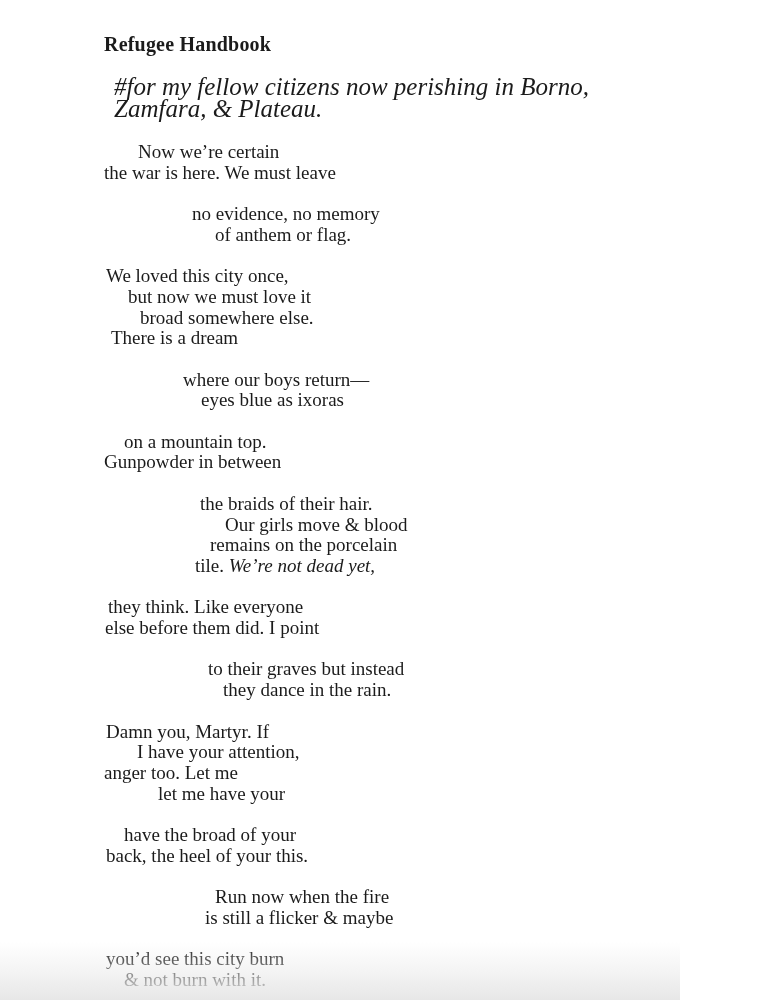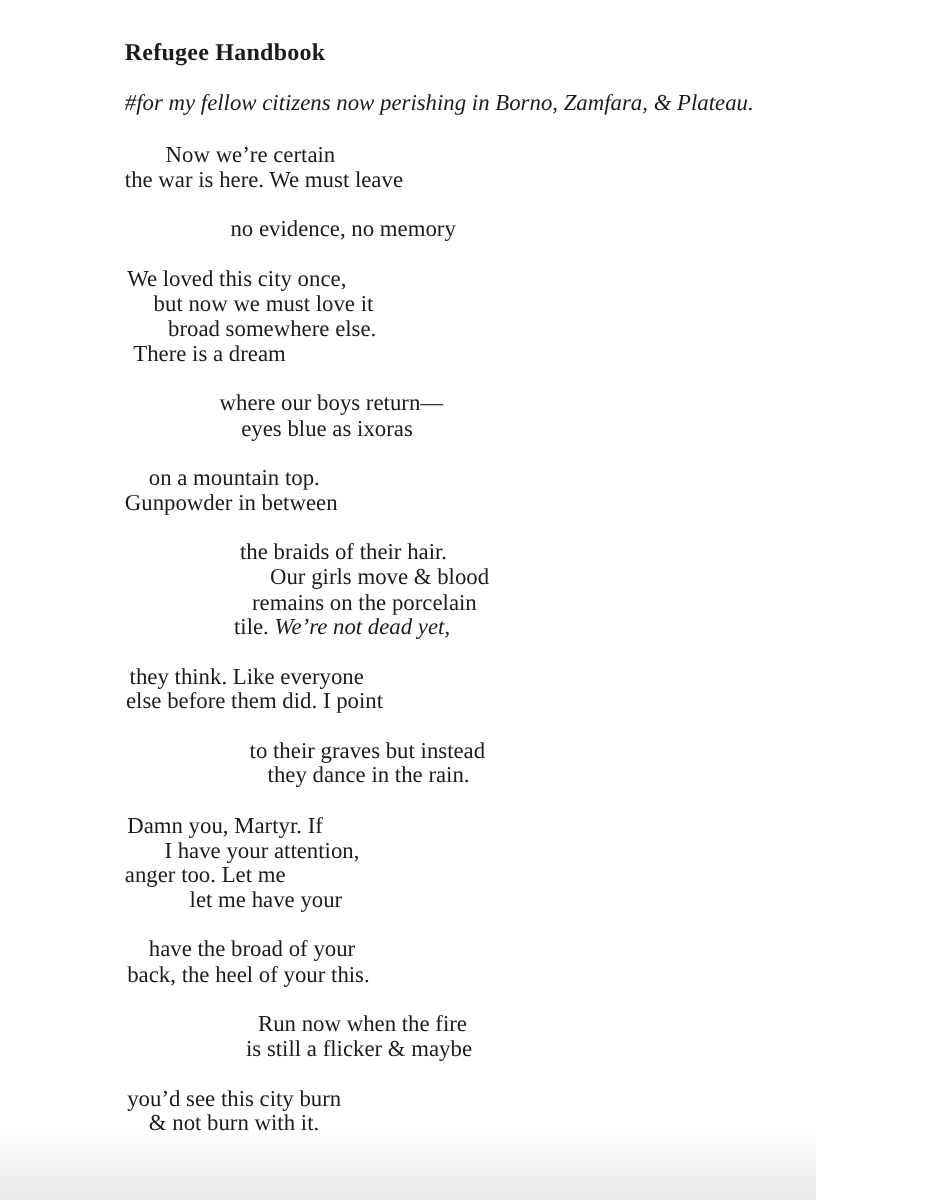--- a/index.html
+++ b/index.html
@@ -19,23 +19,24 @@
     color: #1b1b1b;
   }
   .title {
     font-size: 20px;
     font-weight: bold;
     line-height: 23px;
     letter-spacing: 0.2px;
   }
   .dedication {
     margin-top: 20px;
-    font-size: 19px;
+    font-size: 25px;
     font-style: italic;
     line-height: 22px;
+    margin-left: 10px;
   }
   .poem {
     margin-top: 22px;
     font-size: 19px;
   }
   .line {
     line-height: 20.7px;
     white-space: pre;
   }
   .stanza + .stanza {
@@ -64,20 +65,21 @@
 
   <div class="poem">
 
     <div class="stanza">
       <div class="line" style="padding-left:34px">Now we’re certain</div>
       <div class="line" style="padding-left:0px">the war is here. We must leave</div>
     </div>
 
     <div class="stanza">
       <div class="line" style="padding-left:88px">no evidence, no memory</div>
+      <div class="line" style="padding-left:111px">of anthem or flag.</div>
     </div>
 
     <div class="stanza">
       <div class="line" style="padding-left:2px">We loved this city once,</div>
       <div class="line" style="padding-left:24px">but now we must love it</div>
       <div class="line" style="padding-left:36px">broad somewhere else.</div>
       <div class="line" style="padding-left:7px">There is a dream</div>
     </div>
 
     <div class="stanza">

